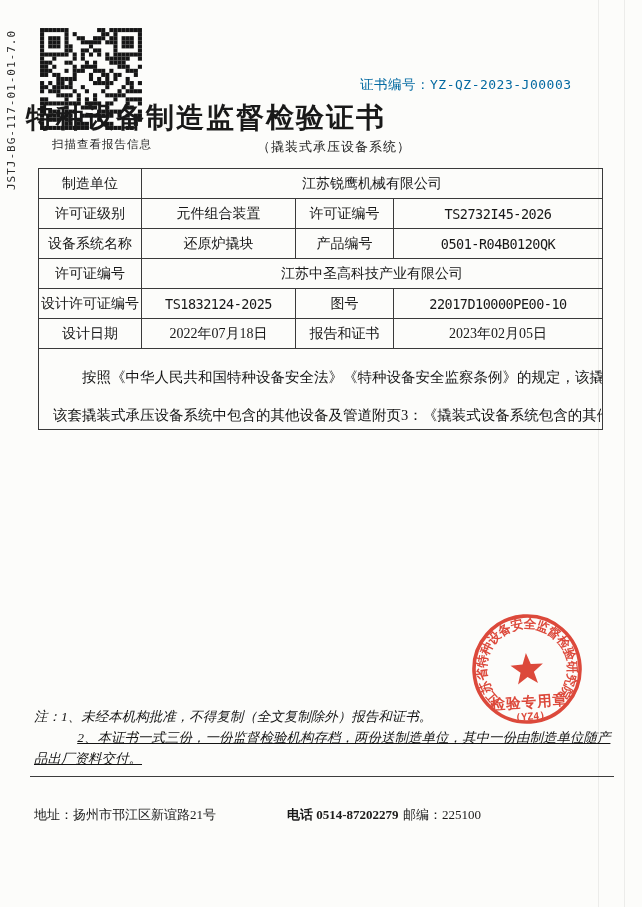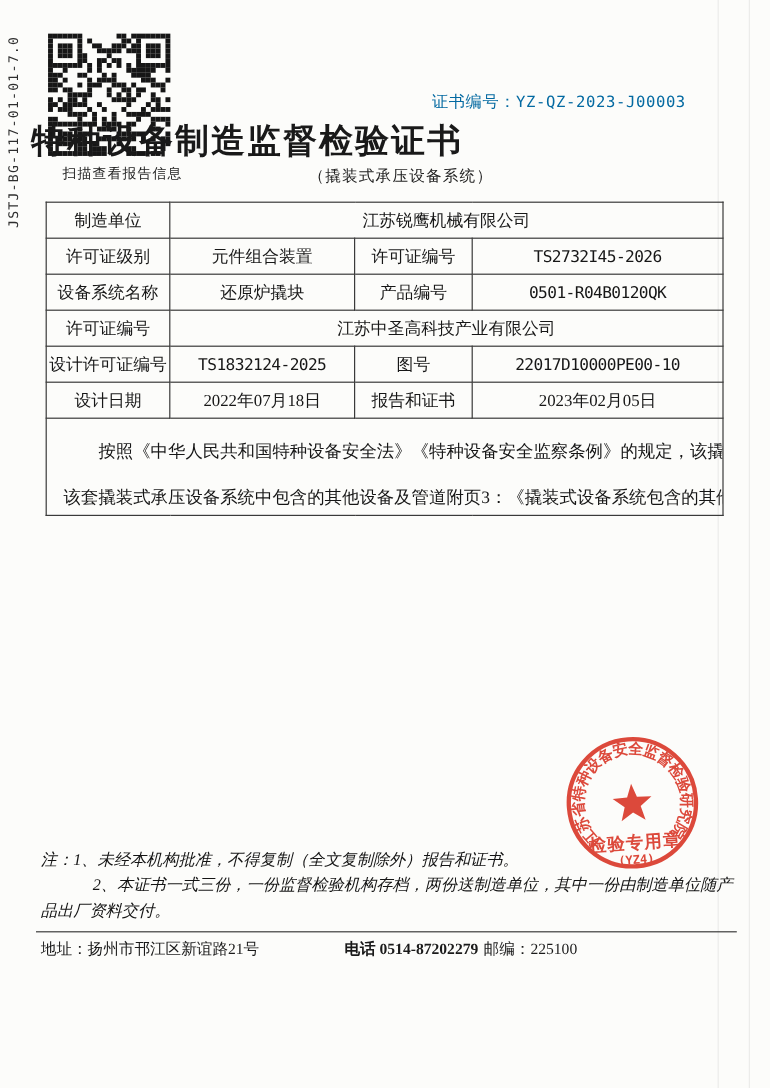--- a/index.html
+++ b/index.html
@@ -61,24 +61,24 @@
   .para.second{margin-top:10px;text-indent:0;}
   .seal{
     position:absolute;left:452px;top:594px;width:150px;height:150px;
     mix-blend-mode:multiply;opacity:.92;transform:rotate(-4deg);
     pointer-events:none;
   }
   .notes{
     position:absolute;left:34px;top:706px;width:578px;
     font-style:italic;font-size:13.5px;line-height:21px;color:#141414;
   }
-  .notes .n2{text-indent:3.2em;}
+  .notes .n2{text-indent:3.2em;text-decoration:underline;}
   .footer-rule{position:absolute;left:30px;right:28px;top:776px;border-top:1.6px solid #3c3c3c;}
   .footer{position:absolute;left:34px;top:782px;right:28px;font-size:13px;color:#1a1a1a;}
-  .footer span{position:absolute;white-space:nowrap;}
+  .footer span{position:absolute;white-space:nowrap;margin-top:24px;}
   .footer .addr{left:0;}
   .footer .phone{left:253px;font-weight:bold;}
   .footer .post{left:369px;}
 </style>
 </head>
 <body>
 
 <div class="page">
 
   <div class="scan-edge" style="left:598px"></div>

